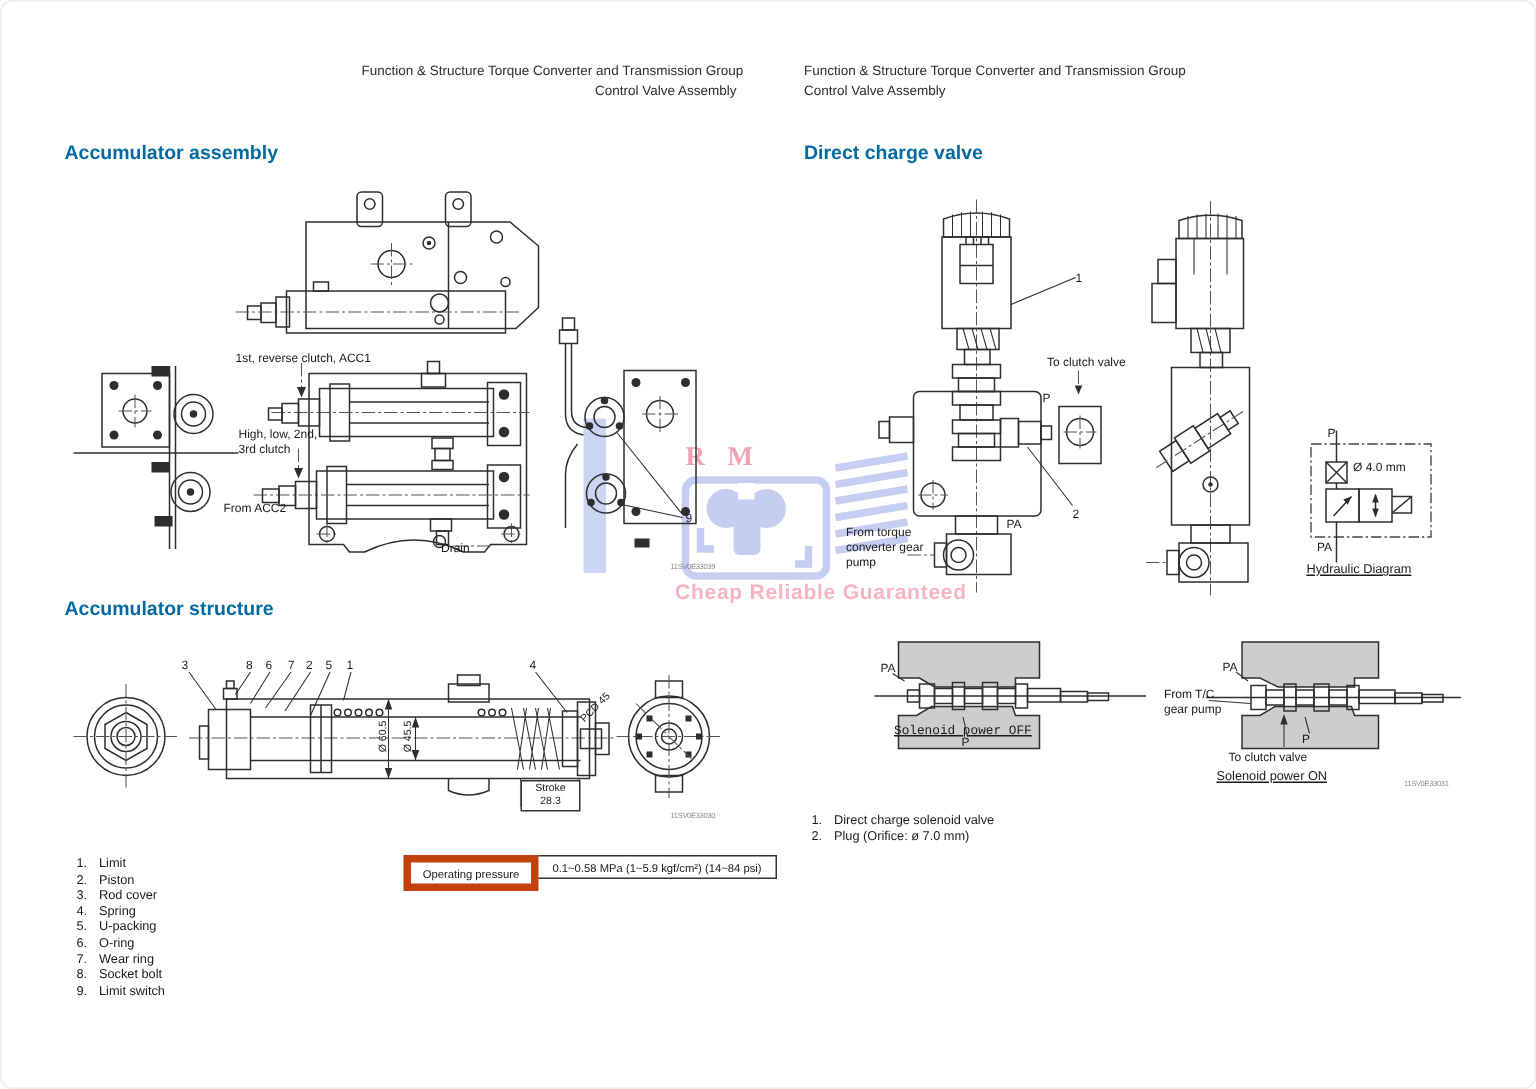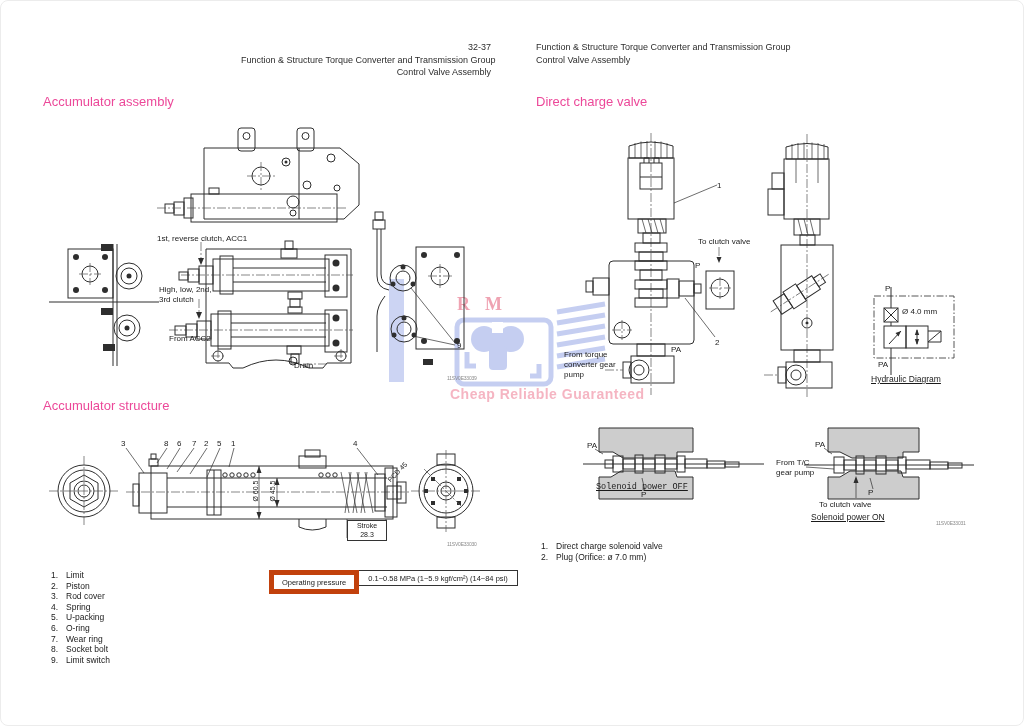--- a/index.html
+++ b/index.html
@@ -1,21 +1,21 @@
 <!DOCTYPE html>
 <html><head>
 <meta charset="utf-8">
 <style>
   html,body{margin:0;padding:0;background:#fff;}
   .page{position:relative;width:1024px;height:726px;background:#fff;overflow:hidden;
         font-family:"Liberation Sans", sans-serif;color:#1a1a1a;border:1px solid #ececec;border-radius:8px;box-sizing:border-box;}
   .abs{position:absolute;}
   .hdr{font-size:9px;color:#2d2d2d;line-height:12.5px;white-space:nowrap;}
   .hdr-left{text-align:right;}
-  .h-title{font-size:13px;font-weight:normal;color:#ec4899;white-space:nowrap;}
+  .h-title{font-size:13px;font-weight:bold;color:#0369a1;white-space:nowrap;}
   .lbl{font-size:8px;color:#1a1a1a;white-space:nowrap;line-height:9px;}
   .lbl-s{font-size:7px;color:#1a1a1a;white-space:nowrap;line-height:8px;}
   .tiny{font-size:5px;color:#8a8a8a;white-space:nowrap;letter-spacing:-0.2px;}
   .rot90{transform:rotate(-90deg);transform-origin:center center;text-align:center;}
   .rot45{transform:rotate(-45deg);transform-origin:center center;}
   .underl{text-decoration:underline;}
   .cap{font-size:8.5px;color:#1a1a1a;text-align:left;white-space:nowrap;}
   .parts{font-size:8.5px;line-height:10.6px;color:#1a1a1a;}
   .parts .num{display:inline-block;width:15px;}
   .ptable{display:flex;font-size:7.5px;color:#1a1a1a;}
@@ -57,21 +57,20 @@
       <line x1="106" y1="51" x2="154" y2="43"></line>
       <line x1="106" y1="62" x2="154" y2="54"></line>
       <line x1="106" y1="73" x2="154" y2="65"></line>
     </g>
   </svg>
   <div class="abs wm wm-letter" style="left:456px;top:293px;">R</div>
   <div class="abs wm wm-letter" style="left:484px;top:293px;">M</div>
   <div class="abs wm wm-tag" style="left:449px;top:385px;width:190px;text-align:center;">Cheap Reliable Guaranteed</div>
 
   <div class="abs hdr hdr-left" style="left:240px;top:40px;width:250px;">
-    <div>32-37</div>
     <div>Function &amp; Structure Torque Converter and Transmission Group</div>
     <div>Control Valve Assembly</div>
   </div>
   <div class="abs h-title" style="left:42px;top:93px;">Accumulator assembly</div>
 
   <svg class="abs" style="left:40px;top:115px;" width="470" height="285" viewBox="0 0 470 285">
 
     <polygon class="s" points="163,32 299,32 318,48 318,89 303,103 163,103"></polygon>
     <line class="s" x1="258" y1="32" x2="258" y2="103"></line>
     <rect class="s" x="197" y="12" width="17" height="23" rx="3"></rect>
@@ -182,21 +181,21 @@
     <path class="s" d="M336,113 V160 Q336,172 348,174"></path>
     <path class="s" d="M340,113 V158 Q340,168 350,169"></path>
     <path class="s" d="M344,180 Q336,190 336,200 V236"></path>
     <rect class="sf" x="382" y="243" width="10" height="6"></rect>
     <line class="sth" x1="370" y1="172" x2="414" y2="227"></line>
     <line class="sth" x1="372" y1="220" x2="414" y2="229"></line>
   </svg>
   <div class="abs lbl" style="left:156px;top:233px;">1st, reverse clutch, ACC1</div>
   <div class="abs lbl" style="left:158px;top:284px;">High, low, 2nd,</div>
   <div class="abs lbl" style="left:158px;top:294px;">3rd clutch</div>
-  <div class="abs lbl" style="left:148px;top:333px;margin-left:20px;">From ACC2</div>
+  <div class="abs lbl" style="left:148px;top:333px;">From ACC2</div>
   <div class="abs lbl" style="left:293px;top:360px;">Drain</div>
   <div class="abs lbl" style="left:456px;top:340px;">9</div>
   <div class="abs tiny" style="left:446px;top:374px;">11SV0E33039</div>
 
   <div class="abs h-title" style="left:42px;top:397px;">Accumulator structure</div>
   <svg class="abs" style="left:40px;top:425px;" width="460" height="135" viewBox="0 0 460 135">
 
     <circle class="s" cx="43" cy="65" r="26"></circle>
       <circle class="s" cx="43" cy="65" r="21"></circle>
     <polygon class="s" points="43,49 57,57 57,73 43,81 29,73 29,57"></polygon>

